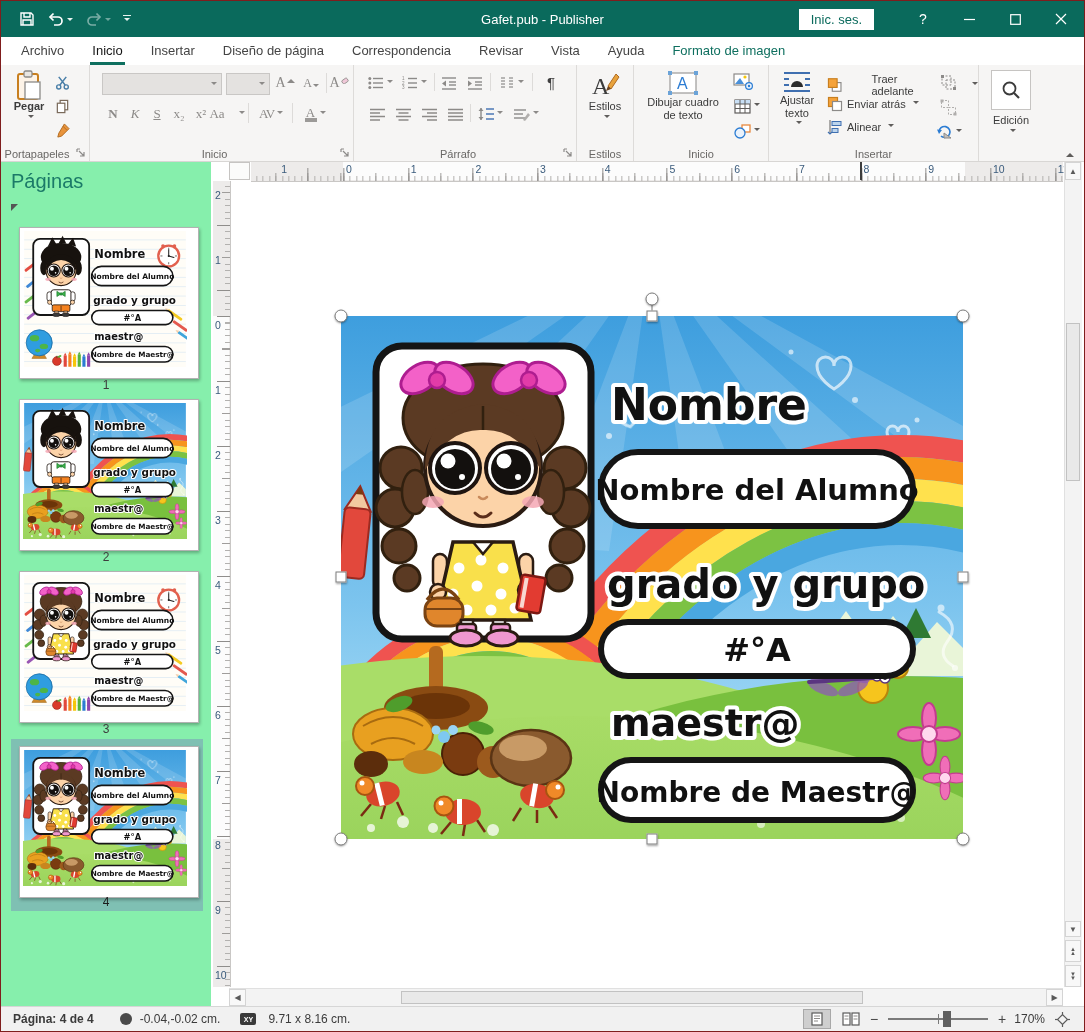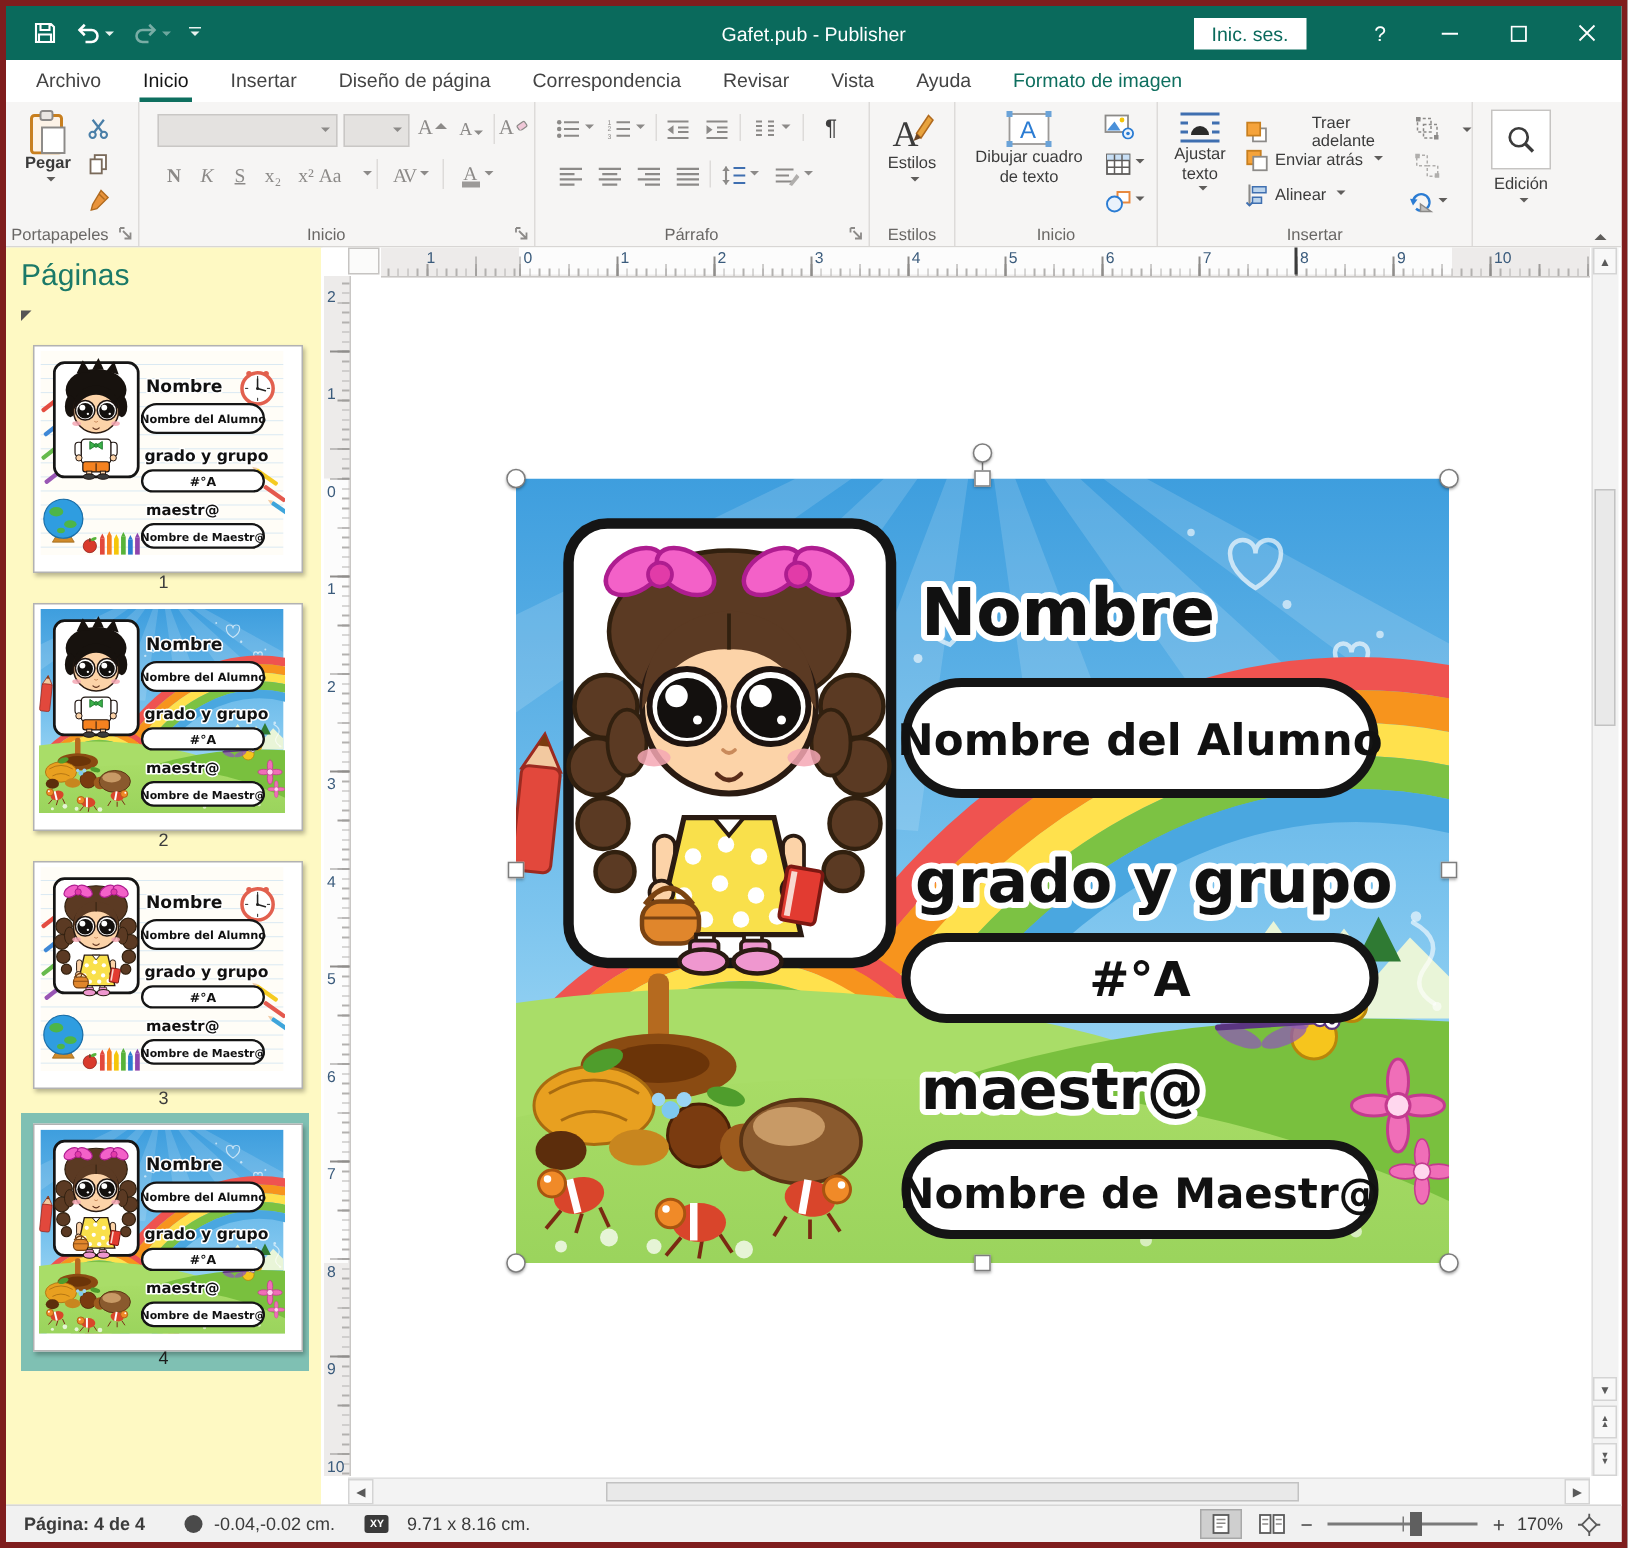--- a/index.html
+++ b/index.html
@@ -1,17 +1,17 @@
 <!DOCTYPE html>
 <html><head>
 <meta charset="utf-8">
 <style>
   html,body{margin:0;padding:0;background:#888;}
   body{width:1085px;height:1032px;font-family:"Liberation Sans",sans-serif;overflow:hidden;}
-  .window{position:relative;width:1085px;height:1032px;background:#fff;border:4px solid #7f1d1d;box-sizing:border-box;}
+  .window{position:relative;width:1085px;height:1032px;background:#fff;border:1px solid #7f1d1d;box-sizing:border-box;}
   
   .titlebar{position:absolute;left:0;top:0;right:0;height:36px;background:#0a6a5c;color:#fff;}
   .qat{position:absolute;left:0;top:0;height:36px;display:flex;align-items:center;gap:4px;padding-left:14px;}
   .qbtn{display:flex;align-items:center;justify-content:center;height:28px;padding:0 4px;color:#fff;}
   .qchev{width:0;height:0;border:3.5px solid transparent;border-top-color:#e8f2ef;margin-left:2px;margin-top:4px;}
   .dim{opacity:.45;}
   .tb-title{position:absolute;left:0;right:0;top:0;height:36px;display:flex;align-items:center;justify-content:center;font-size:13px;pointer-events:none;}
   .tb-right{position:absolute;right:0;top:0;height:36px;display:flex;align-items:center;}
   .signin{background:#fff;color:#0a6a5c;font-size:13px;padding:3px 12px;margin-right:26px;}
   .tb-sys{width:46px;height:36px;display:flex;align-items:center;justify-content:center;font-size:14px;color:#fff;}
@@ -31,21 +31,21 @@
   .chev{width:0;height:0;border:3px solid transparent;border-top-color:#5f5d5b;display:inline-block;margin-left:3px;}
   .chevup{width:0;height:0;border:4px solid transparent;border-bottom-color:#5f5d5b;}
   .ic{position:absolute;width:22px;height:22px;display:flex;align-items:center;justify-content:center;}
   .tglyph{font-size:13px;color:#8c8a88;font-family:"Liberation Serif",serif;}
   .combo{position:absolute;height:20px;background:#e4e2e0;border:1px solid #c9c7c5;display:flex;align-items:center;}
   .combo .cv{width:0;height:0;border:3px solid transparent;border-top-color:#8c8a88;position:absolute;right:4px;top:8px;}
   .vsep{position:absolute;width:1px;background:#dddbd9;top:8px;height:56px;}
   .srow{display:flex;align-items:center;gap:4px;position:absolute;font-size:11px;color:#3b3b3b;}
   .collapse{position:absolute;right:10px;bottom:4px;}
   
-  .pages{position:absolute;left:0;top:161px;width:210px;bottom:24px;background:#fef9c3;border-right:1px solid #cfcfcf;}
+  .pages{position:absolute;left:0;top:161px;width:210px;bottom:24px;background:#86efac;border-right:1px solid #cfcfcf;}
   .pages-title{position:absolute;left:10px;top:8px;font-size:20px;color:#1b7a68;}
   .pages-collapse{position:absolute;left:10px;top:42px;width:0;height:0;border-right:7px solid transparent;border-bottom:7px solid #555;transform:rotate(90deg);}
   .thumb{position:absolute;left:18px;width:172px;height:144px;background:#fff;border:1px solid #b2b2b2;box-shadow:1px 2px 3px rgba(0,0,0,.28);padding:3px;}
   .pnum{position:absolute;left:0;width:210px;text-align:center;font-size:12px;color:#3d3d3d;}
   .selblock{position:absolute;left:10px;top:577px;width:192px;height:172px;background:#7dbfb200;background:#7fc0b3;}
   
   .canvas{position:absolute;left:210px;top:161px;right:0;bottom:24px;background:#fff;}
   .corner{position:absolute;left:18px;top:0;width:21px;height:18px;background:#fbfbfa;border:1px solid #c6c4c2;box-sizing:border-box;}
   .hruler{position:absolute;left:40px;top:0;right:21px;height:19px;background:#edebea;border-bottom:1px solid #c9c7c5;}
   .hactive{position:absolute;left:92px;width:622px;top:0;height:18px;background:#fcfcfc;}

